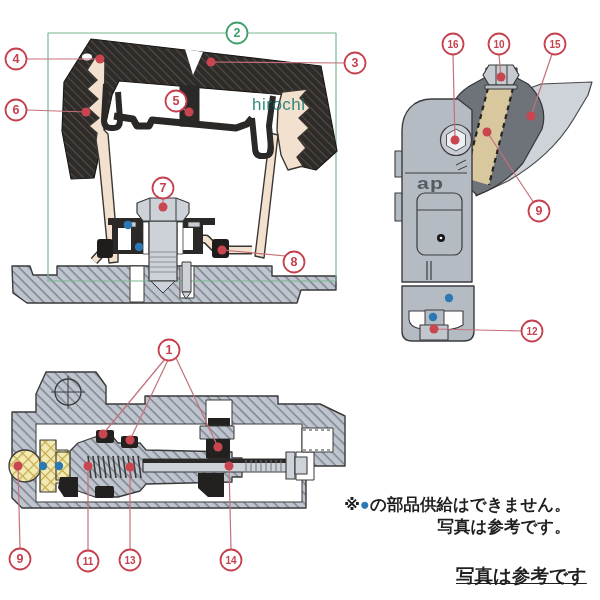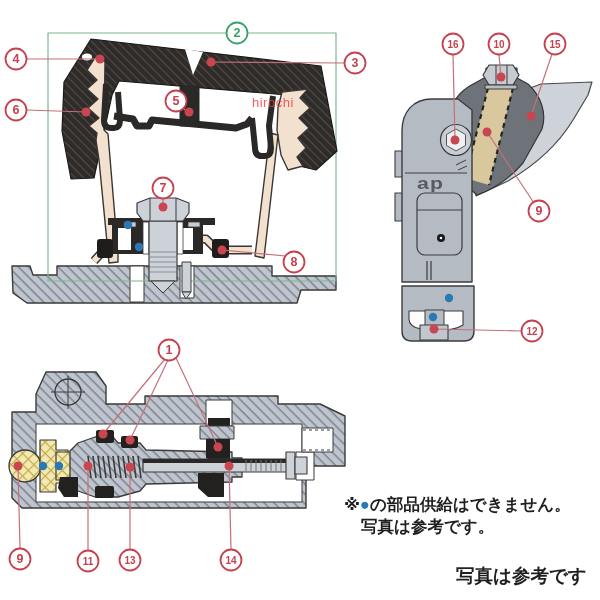--- a/index.html
+++ b/index.html
@@ -1,26 +1,26 @@
 <!DOCTYPE html>
 <html><head>
 <meta charset="utf-8">
 <style>
   html,body{margin:0;padding:0;}
   body{width:600px;height:600px;position:relative;background:#ffffff;overflow:hidden;
        font-family:"Liberation Sans","DejaVu Sans",sans-serif;}
   #stage{position:absolute;inset:0;}
   svg{position:absolute;left:0;top:0;}
   .txt{position:absolute;color:#1f1f1f;white-space:nowrap;}
-  #watermark{left:252px;top:95px;font-size:13px;color:#ef4444;opacity:.85;letter-spacing:.5px;}
+  #watermark{left:252px;top:95px;font-size:17px;color:#0f766e;opacity:.85;letter-spacing:.5px;}
   #aplogo{left:417px;top:174px;font-size:17px;font-weight:bold;color:#565b61;
           transform:scaleX(1.25);transform-origin:left;letter-spacing:1px;}
-  #note{left:344px;top:493px;font-size:16.5px;font-weight:bold;line-height:1.35;}
+  #note{left:344px;top:493px;font-size:16.5px;font-weight:bold;line-height:1.35;text-align:right;}
   #note .indent{padding-left:17px;}
-  #caption{left:456px;top:563px;font-size:18.5px;font-weight:600;}
+  #caption{left:456px;top:563px;font-size:18.5px;font-weight:600;text-decoration:underline;}
   .bullet{font-weight:bold;}
 </style>
 </head>
 <body>
 
 <div id="stage">
 
 <svg width="600" height="600" viewBox="0 0 600 600">
   <defs>
     <pattern id="hG" width="7" height="7" patternUnits="userSpaceOnUse" patternTransform="rotate(45)">

